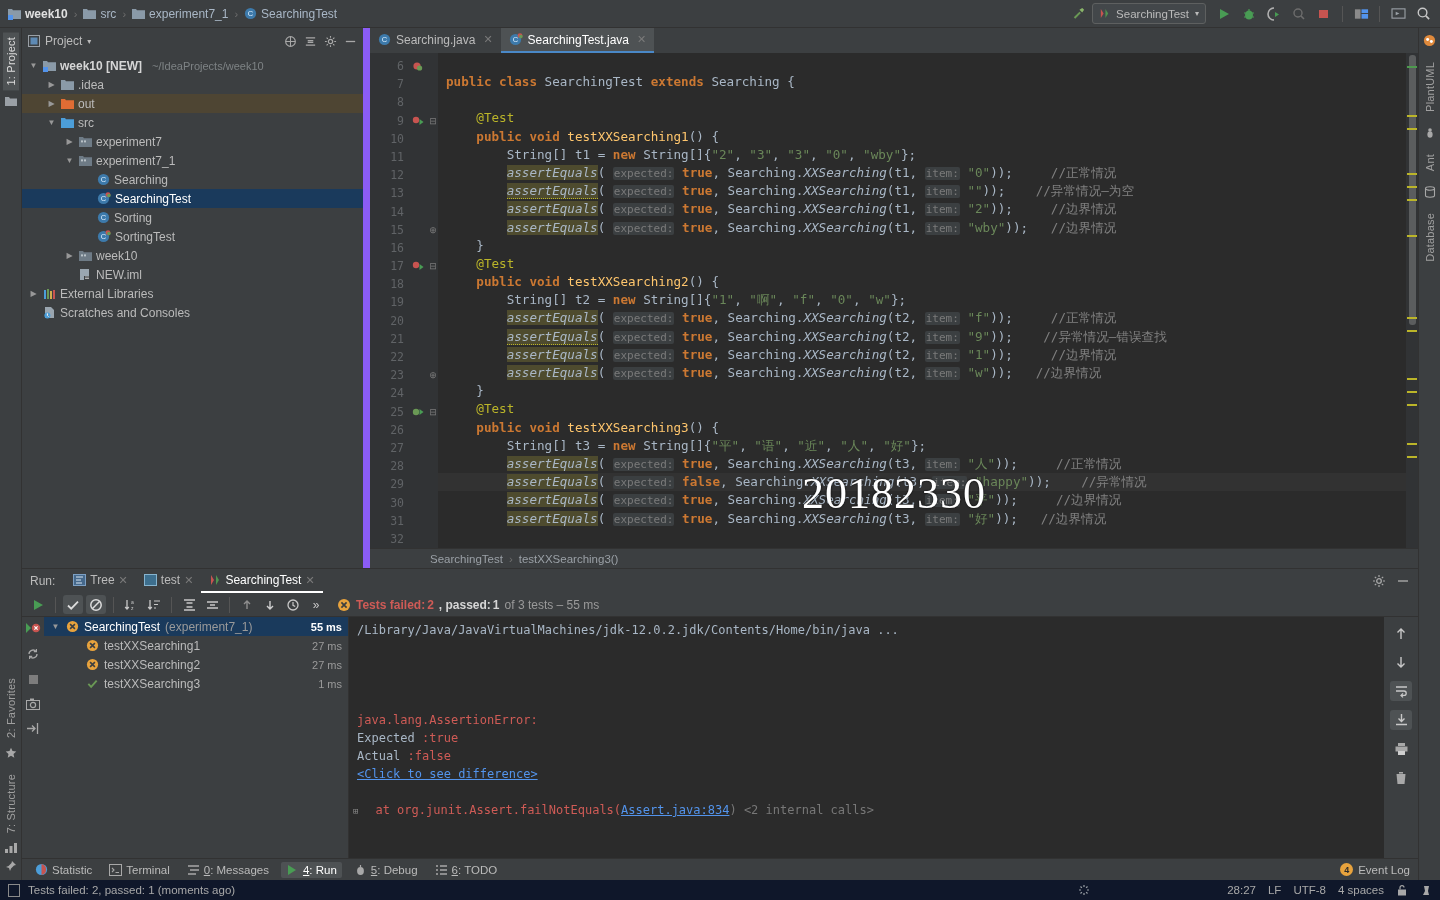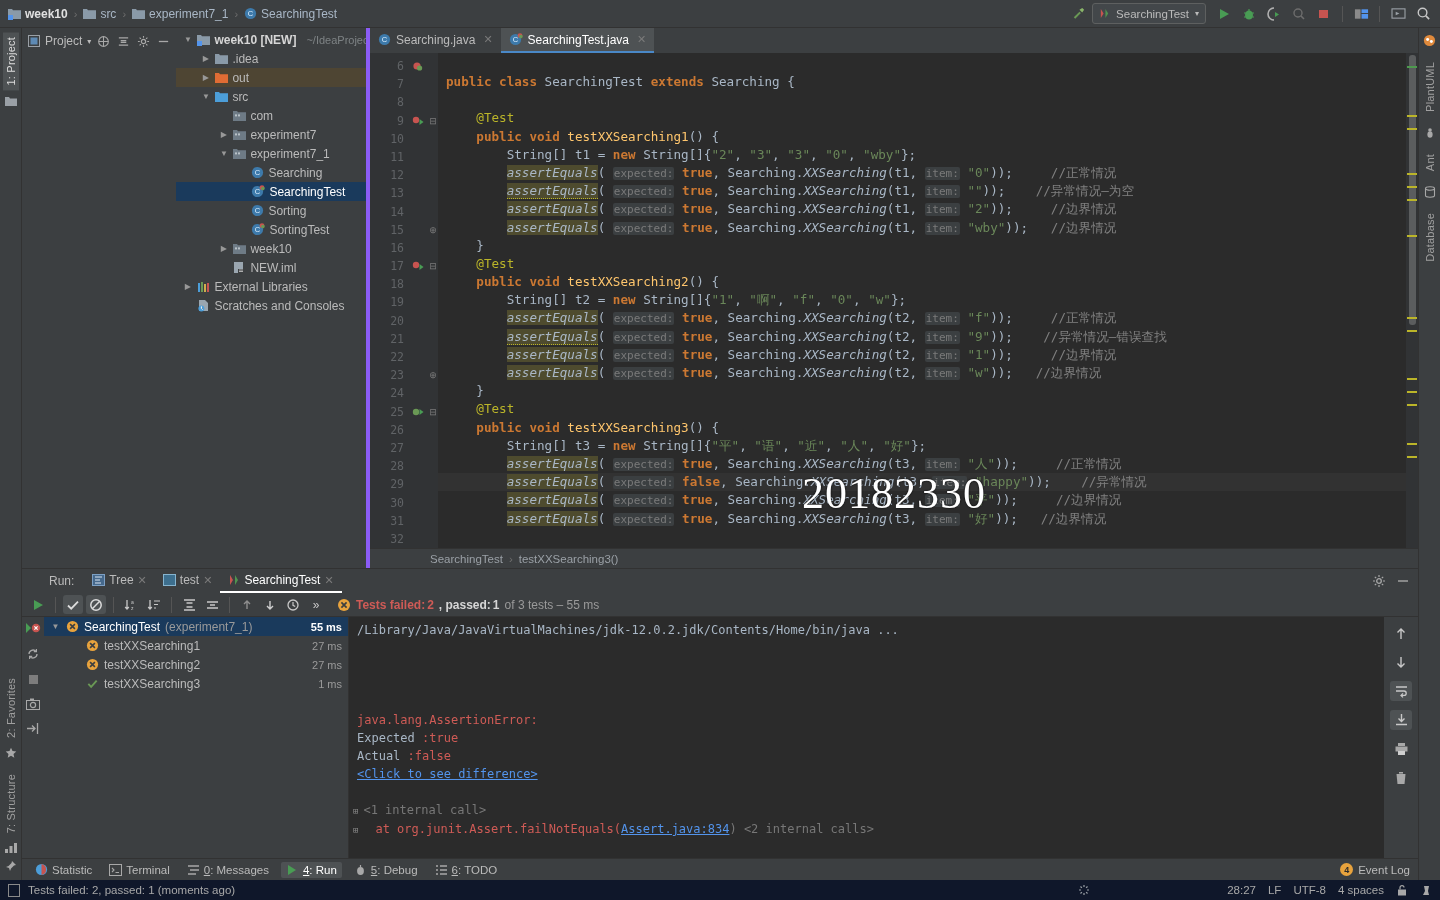--- a/index.html
+++ b/index.html
@@ -40,22 +40,22 @@
   .vtab.active { background:#4e5254; color:#dcdcdc; }
   .rstrip { width:22px; background:#3c3f41; border-left:1px solid #323232;
             display:flex; flex-direction:column; align-items:center; padding:6px 0;
             gap:10px; flex:0 0 22px;}
 
   
   .center { flex:1 1 auto; display:flex; flex-direction:column; min-width:0; }
   .upper { display:flex; flex:1 1 auto; min-height:0; }
 
   
-  .project { width:348px; flex:0 0 348px; background:#3c3f41; display:flex; flex-direction:row;
-             border-right:4px solid #8b5cf6;justify-content:center; }
+  .project { width:348px; flex:0 0 348px; background:#3c3f41; display:flex; flex-direction:column;
+             border-right:7px solid #8b5cf6;justify-content:center; }
   .proj-head { height:26px; display:flex; align-items:center; padding:0 6px; gap:6px;}
   .proj-title { font-size:12px; color:#bbbbbb; display:flex; align-items:center; gap:5px;}
   .proj-tools { margin-left:auto; display:flex; align-items:center; gap:7px;}
   .tree { flex:1 1 auto; overflow:hidden; padding-top:2px; font-size:12px;}
   .node { height:19px; display:flex; align-items:center; gap:4px; padding-left:6px;
           white-space:nowrap; color:#bbbbbb;}
   .node.sel { background:#0d47a1; background:#1a3a5c; color:#ffffff;}
   .node.hl { background:#4e4533; }
   .arrow { width:11px; text-align:center; font-size:8px; color:#989898; flex:0 0 11px;}
   .node .dim { color:#7e8385; font-size:11px; margin-left:6px;}
@@ -94,21 +94,21 @@
   .mb { position:absolute; left:1px; width:10px; height:2px;}
   .mscroll { position:absolute; right:2px; width:7px; background:#5b5d5e; border-radius:3px;}
   .breadcrumbs { height:20px; background:#3c3f41; display:flex; align-items:center;
                  padding-left:60px; gap:6px; font-size:11.5px; color:#9aa0a6; flex:0 0 20px;
                  border-top:1px solid #323232;}
 
   
   .runpanel { height:290px; flex:0 0 290px; background:#3c3f41; display:flex; flex-direction:column;
               border-top:1px solid #323232;}
   .run-tabs { height:24px; display:flex; align-items:center; gap:4px; padding:0 8px; flex:0 0 24px;}
-  .run-lbl { color:#bbbbbb; font-size:12px; margin-right:6px;margin-left:19px;}
+  .run-lbl { color:#bbbbbb; font-size:12px; margin-right:6px;}
   .rtab { display:flex; align-items:center; gap:4px; padding:0 8px; height:24px; font-size:12px;
           color:#bbbbbb; border-bottom:2px solid transparent;}
   .rtab.active { border-bottom:2px solid #ffffff; color:#ffffff;}
   .rtab .x { color:#7a7a7a; font-size:11px;}
   .run-tools-right { margin-left:auto; display:flex; gap:10px; align-items:center;}
   .run-toolbar { height:24px; display:flex; align-items:center; gap:3px; padding:0 6px;
                  flex:0 0 24px; border-bottom:1px solid #323232;}
   .rt-btn { width:20px; height:19px; display:flex; align-items:center; justify-content:center;
             border-radius:3px;}
   .rt-btn.on { background:#4e5254; }
@@ -377,32 +377,20 @@
 
      </div>
               <div class="node " style="padding-left:24px">
        <span class="arrow">▼</span>
        <span class="ic">
                   <svg width="13" height="12" viewBox="0 0 13 12">
                     <path d="M0 1h4l1 1.3h8V11H0z" fill="#4c9ed9"></path>
                   </svg>
                 </span>
        <span class="">src</span>
-
-     </div>
-              <div class="node " style="padding-left:42px">
-       <span class="arrow"></span>
-       <span class="ic">
-                  <svg width="13" height="12" viewBox="0 0 13 12">
-                    <path d="M0 1h4l1 1.3h8V11H0z" fill="#6e7b86"></path>
-                    <rect x="2" y="4.4" width="2" height="2" fill="#b9c2c8"></rect>
-                    <rect x="5" y="4.4" width="2" height="2" fill="#b9c2c8"></rect>
-                  </svg>
-                </span>
-       <span class="">com</span>
 
      </div>
               <div class="node " style="padding-left:42px">
        <span class="arrow">▶</span>
        <span class="ic">
                   <svg width="13" height="12" viewBox="0 0 13 12">
                     <path d="M0 1h4l1 1.3h8V11H0z" fill="#6e7b86"></path>
                     <rect x="2" y="4.4" width="2" height="2" fill="#b9c2c8"></rect>
                     <rect x="5" y="4.4" width="2" height="2" fill="#b9c2c8"></rect>
                   </svg>
@@ -865,21 +853,20 @@
             </div>
 
           <div class="console">
             <div>/Library/Java/JavaVirtualMachines/jdk-12.0.2.jdk/Contents/Home/bin/java ...</div>
             <div style="height:72px;"></div>
             <div class="err">java.lang.AssertionError:</div>
             <div><span>Expected </span><span class="err">:true</span></div>
             <div><span>Actual   </span><span class="err">:false</span></div>
             <div class="lnk">&lt;Click to see difference&gt;</div>
             <div style="height:18px;"></div>
-            <div style="margin-left:-4px;"><span class="fold-ic">⊞</span><span class="gray">&lt;1 internal call&gt;</span></div>
             <div style="margin-left:-4px;"><span class="fold-ic">⊞</span><span class="err" style="margin-left:12px;">at org.junit.Assert.failNotEquals(</span><span class="lnk">Assert.java:834</span><span class="gray">) &lt;2 internal calls&gt;</span></div>
           </div>
 
           <div class="console-side">
             <span class="cs-btn">
               <svg width="14" height="15" viewBox="0 0 14 15">
                   <path d="M7 13V3M3.5 6.5L7 3l3.5 3.5" stroke="#c8c8c8" stroke-width="1.4" fill="none"></path>
                 </svg>
             </span>
             <span class="cs-btn">

